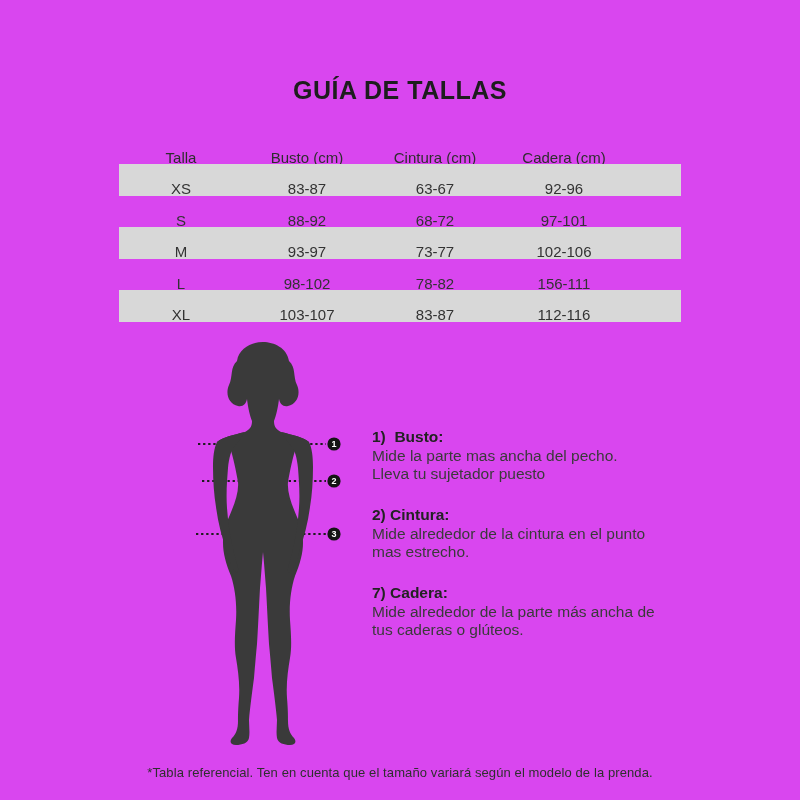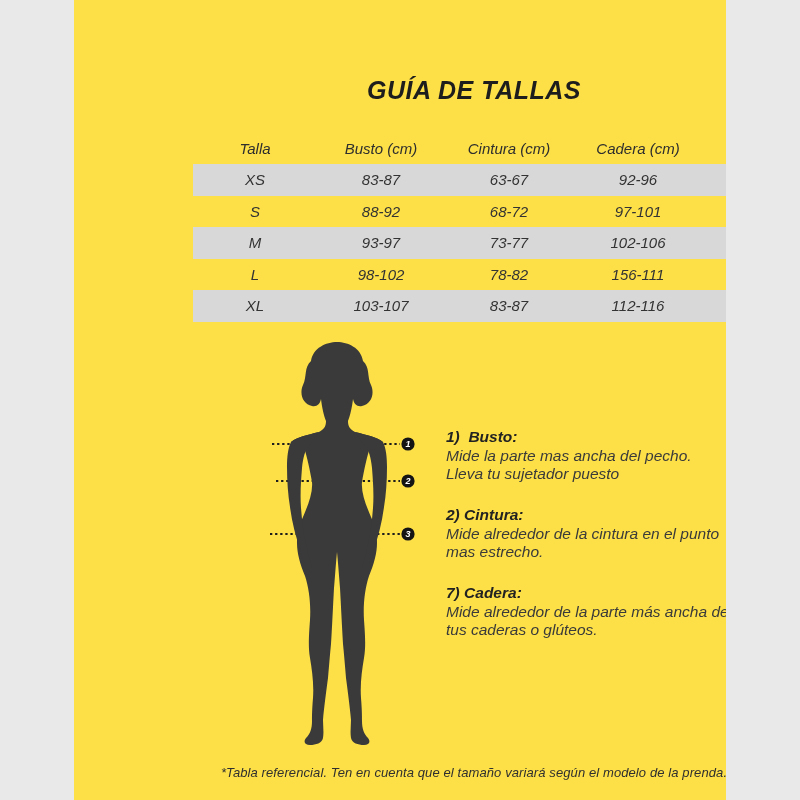--- a/index.html
+++ b/index.html
@@ -1,37 +1,37 @@
 <!DOCTYPE html>
 <html><head>
 <meta charset="utf-8">
 <style>
   html,body{margin:0;padding:0;background:#e9e9e9;}
   .canvas{
-    position:relative;width:652px;height:800px;margin:0 auto;
-    background:#fde047;overflow:hidden;
-    font-family:"Liberation Sans",sans-serif;color:#2b2b2b;font-style:italic;
+    position:relative;width:800px;height:800px;margin:0 auto;
+    background:#d946ef;overflow:hidden;
+    font-family:"Liberation Sans",sans-serif;color:#2b2b2b;
   }
   
   .title{
     position:absolute;top:76px;left:0;width:800px;text-align:center;
     font-size:25px;font-weight:bold;letter-spacing:.5px;color:#1d1d1d;
   }
   
   .size-table{position:absolute;left:119px;top:133px;width:562px;}
   .t-row{
     display:grid;grid-template-columns:124px 128px 128px 130px;
     padding-right:52px;box-sizing:border-box;
   }
   .t-row.head{height:31px;}
   .t-row.head .cell{line-height:31px;font-size:15px;color:#2e2e2e;}
   .t-row.body{height:31.6px;}
   .t-row.body .cell{line-height:31.6px;font-size:15px;color:#333;}
   .t-row.stripe{background:#d8d8d8;}
-  .cell{text-align:center;white-space:nowrap;overflow:hidden;}
+  .cell{text-align:center;white-space:nowrap;overflow:hidden;margin-top:9px;}
   
   .figure-wrap{position:absolute;left:182px;top:338px;width:170px;height:420px;}
   .figure-wrap svg{display:block;width:170px;height:420px;}
   
   .instructions{position:absolute;left:372px;top:428px;width:312px;}
   .instr-item{margin:0 0 24px 0;}
   .instr-heading{
     font-size:15.5px;font-weight:bold;color:#222;line-height:17px;
     white-space:pre-wrap;margin:0 0 2px 0;
   }

